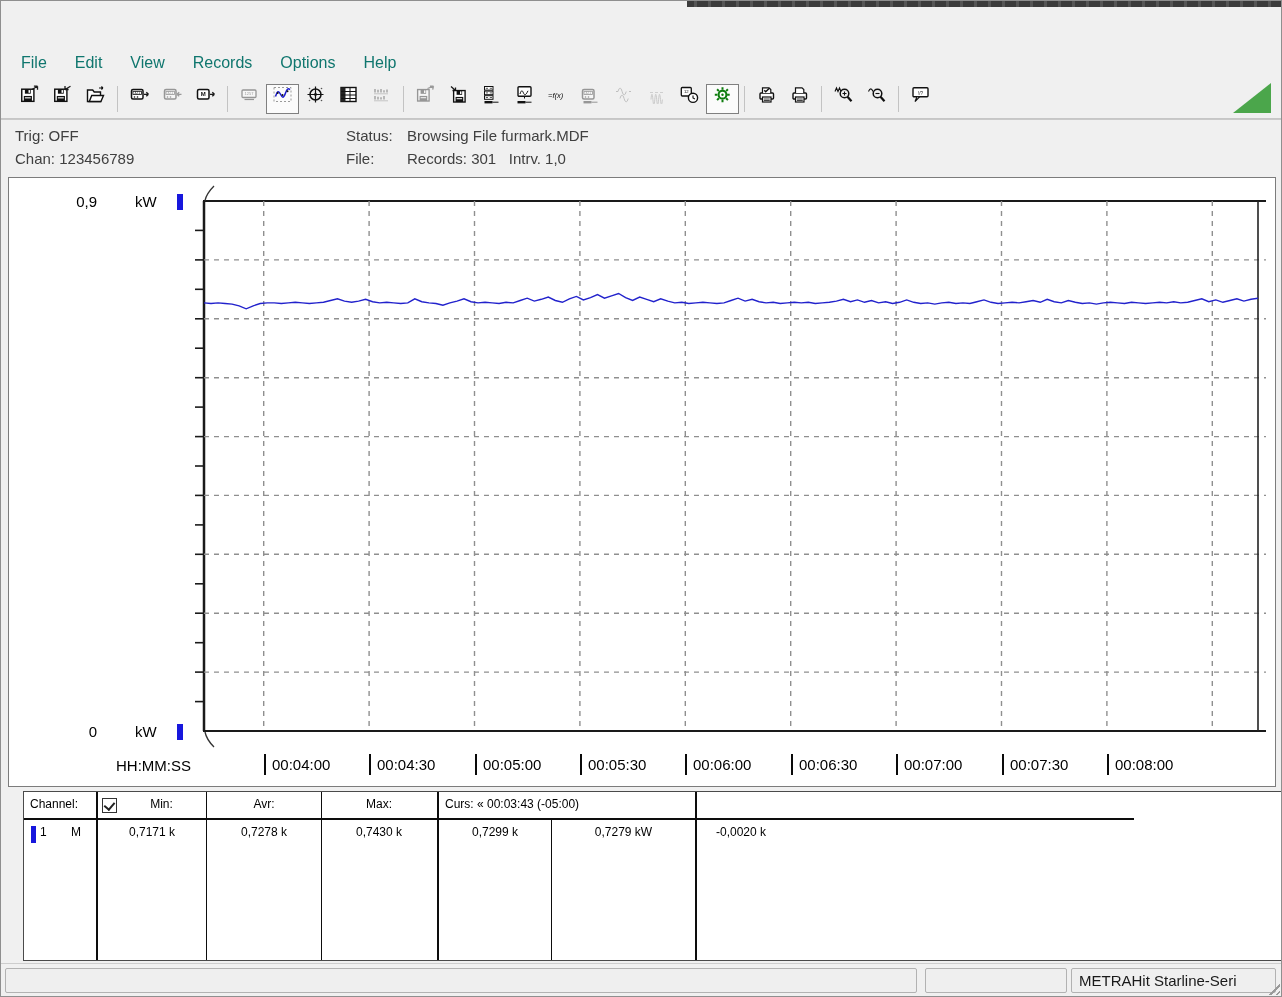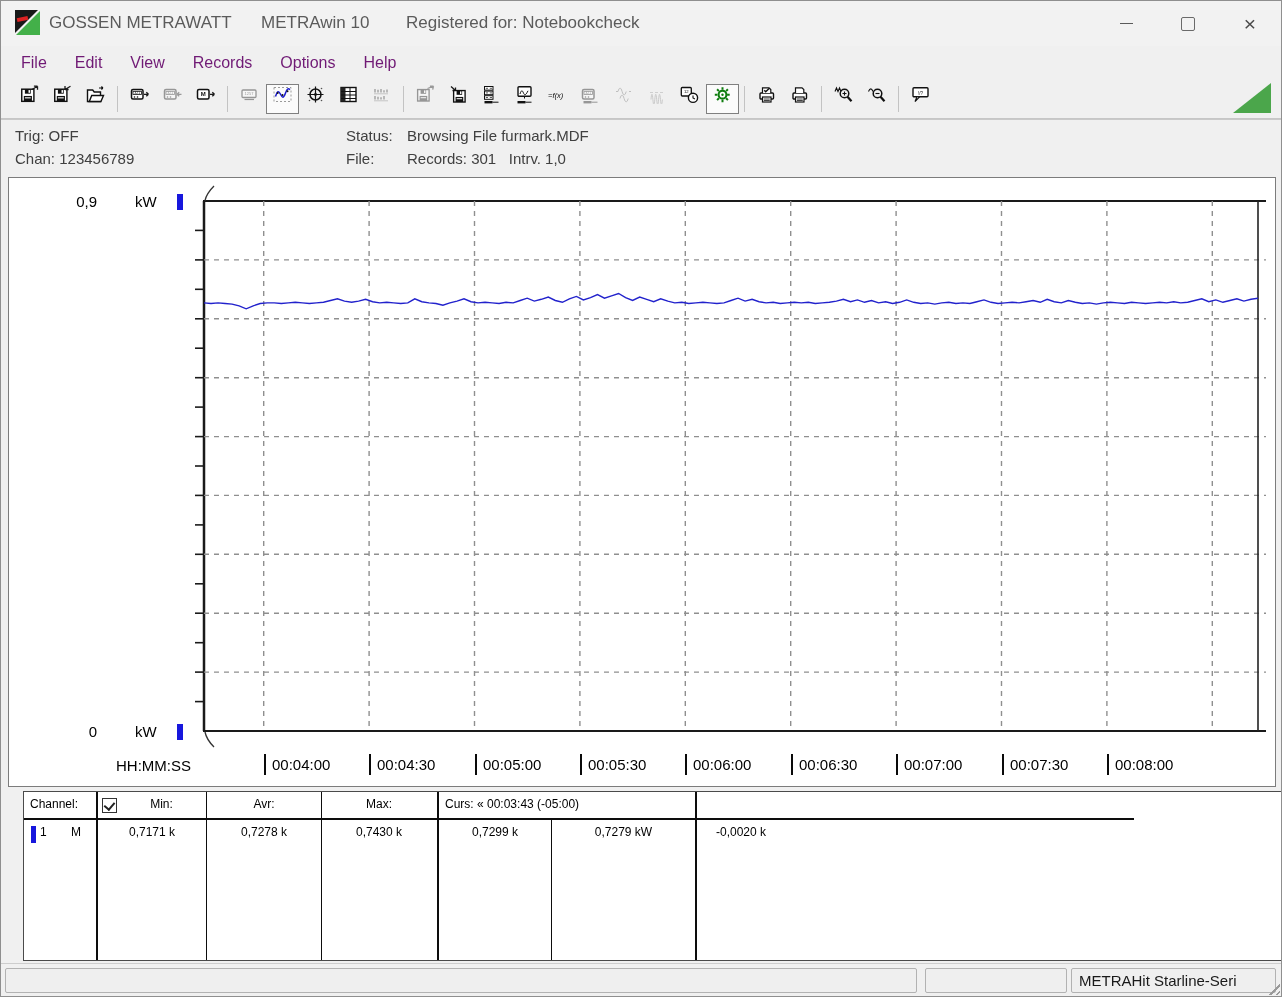--- a/index.html
+++ b/index.html
@@ -20,21 +20,21 @@
   #app-logo .lg-red{position:absolute;left:2px;top:7px;width:11px;height:4px;background:#d22;transform:rotate(-12deg);}
   .title-text{top:12px;font-size:17px;color:#5b5b5b;white-space:pre;}
   #win-buttons{right:0;top:0;height:45px;display:flex;align-items:center;}
   .win-btn{width:62px;height:36px;display:flex;align-items:center;justify-content:center;color:#555;}
   .win-btn .minus{display:block;width:13px;height:0;border-top:1.6px solid #5a5a5a;}
   .win-btn .boxx{display:block;width:12px;height:12px;border:1.6px solid #6a6a6a;border-radius:2px;}
   .win-btn .xx{font-size:21px;line-height:21px;color:#4a4a4a;}
 
   
   #menubar{left:0;top:45px;width:100%;height:33px;display:flex;align-items:center;padding-left:6px;box-sizing:border-box;}
-  .menu-item{padding:5px 14px;font-size:16px;color:#701a75;}
+  .menu-item{padding:5px 14px;font-size:16px;color:#0f766e;}
 
   
   #toolbar{left:0;top:78px;width:100%;height:40px;display:flex;align-items:center;padding-left:12px;box-sizing:border-box;border-bottom:1px solid #c6c6c6;}
   .tb-btn{width:33px;height:30px;display:flex;align-items:flex-start;justify-content:center;border:1px solid transparent;box-sizing:border-box;}
   .tb-btn.disabled{filter:grayscale(1);opacity:.40;}
   .tb-btn.active{border:1px solid #808080;background:#fbfbfb;}
   .tb-sep{width:1px;height:26px;background:#c3c3c3;margin:0 5px;}
   #toolbar-triangle{right:10px;top:82px;width:0;height:0;border-bottom:30px solid #4ba64b;border-left:38px solid transparent;}
 
   
@@ -66,41 +66,20 @@
     background:repeating-linear-gradient(135deg,transparent 0 3px,#9a9a9a 3px 4.5px);
     clip-path:polygon(100% 0,100% 100%,0 100%);}
 </style>
 </head>
 <body>
 
 <div id="window">
 
   <div class="abs" id="top-sliver"></div>
 
-  <div class="abs" id="titlebar">
-    <div class="abs" id="app-logo">
-      <div class="lg-green"></div>
-        <div class="lg-black"></div>
-        <div class="lg-red"></div>
-    </div>
-    <span class="abs title-text" style="left:48px">GOSSEN METRAWATT</span>
-    <span class="abs title-text" style="left:260px">METRAwin 10</span>
-    <span class="abs title-text" style="left:405px">Registered for: Notebookcheck</span>
-    <div class="abs" id="win-buttons">
-      <div class="win-btn">
-          <span class="minus"></span>
-        </div>
-      <div class="win-btn">
-          <span class="boxx"></span>
-        </div>
-      <div class="win-btn">
-          <span class="xx">×</span>
-        </div>
-    </div>
-  </div>
 
   <div class="abs" id="menubar">
     <span class="menu-item">File</span>
     <span class="menu-item">Edit</span>
     <span class="menu-item">View</span>
     <span class="menu-item">Records</span>
     <span class="menu-item">Options</span>
     <span class="menu-item">Help</span>
   </div>
 

